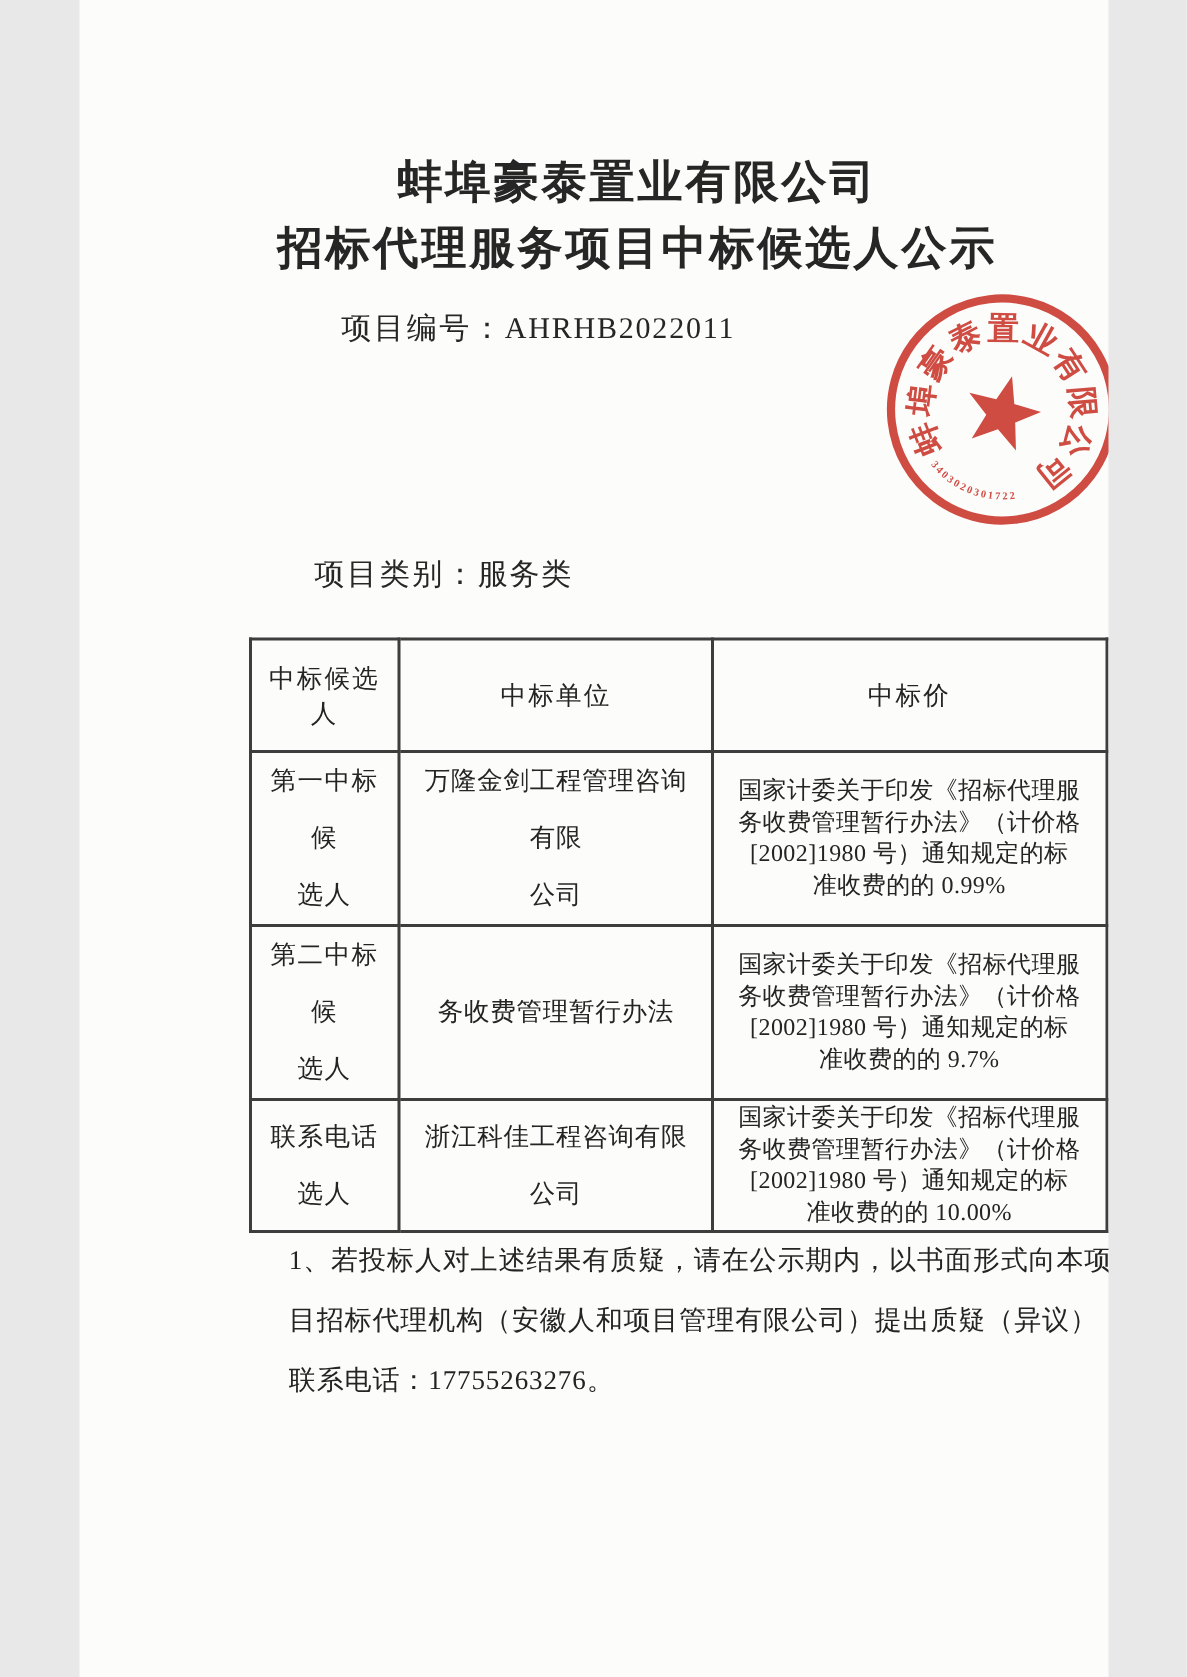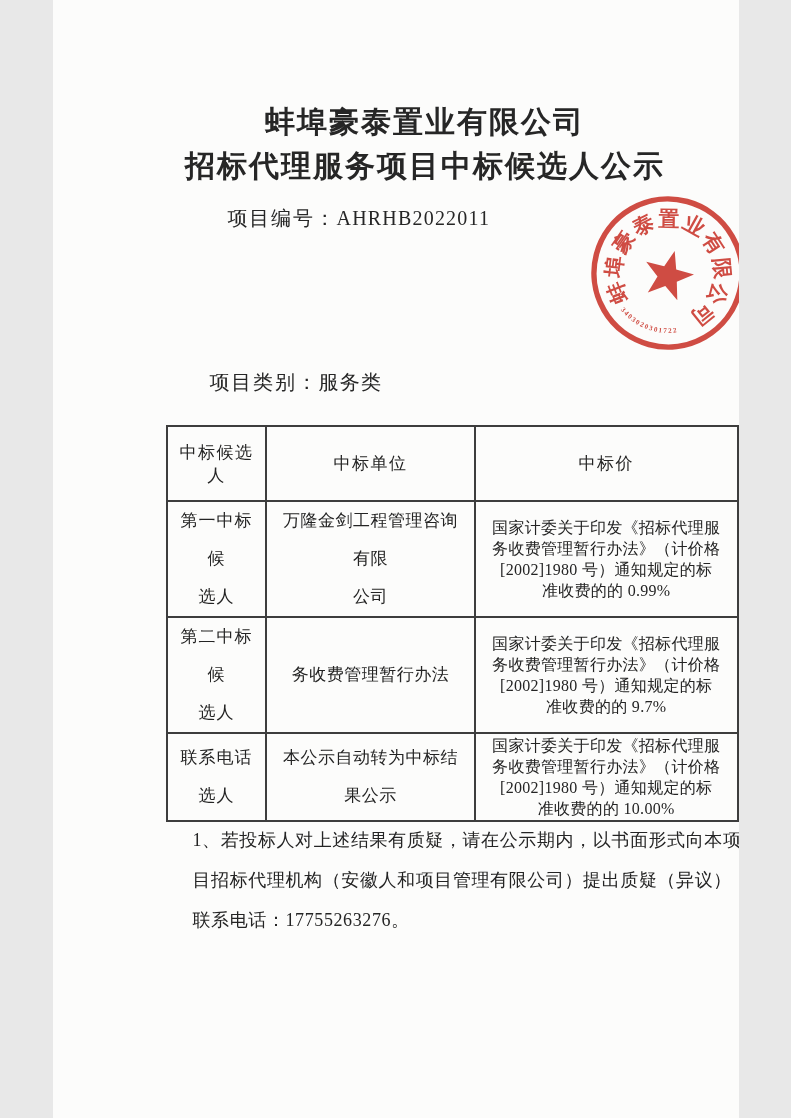--- a/index.html
+++ b/index.html
@@ -94,21 +94,21 @@
 选人</td>
       <td class="comp">务收费管理暂行办法</td>
       <td class="price">国家计委关于印发《招标代理服
 务收费管理暂行办法》（计价格
 [2002]1980 号）通知规定的标
 准收费的的 9.7%</td>
     </tr>
     <tr class="r2">
       <td class="cand">联系电话
 选人</td>
-      <td class="comp">本公示自动转为中标结果公示</td>
+      <td class="comp">浙江科佳工程咨询有限公司</td>
       <td class="price">国家计委关于印发《招标代理服
 务收费管理暂行办法》（计价格
 [2002]1980 号）通知规定的标
 准收费的的 10.00%</td>
     </tr>
   </tbody>
     </table>
 
   <div class="notice n-item1">1、若投标人对上述结果有质疑，请在公示期内，以书面形式向本项
 目招标代理机构（安徽人和项目管理有限公司）提出质疑（异议），

